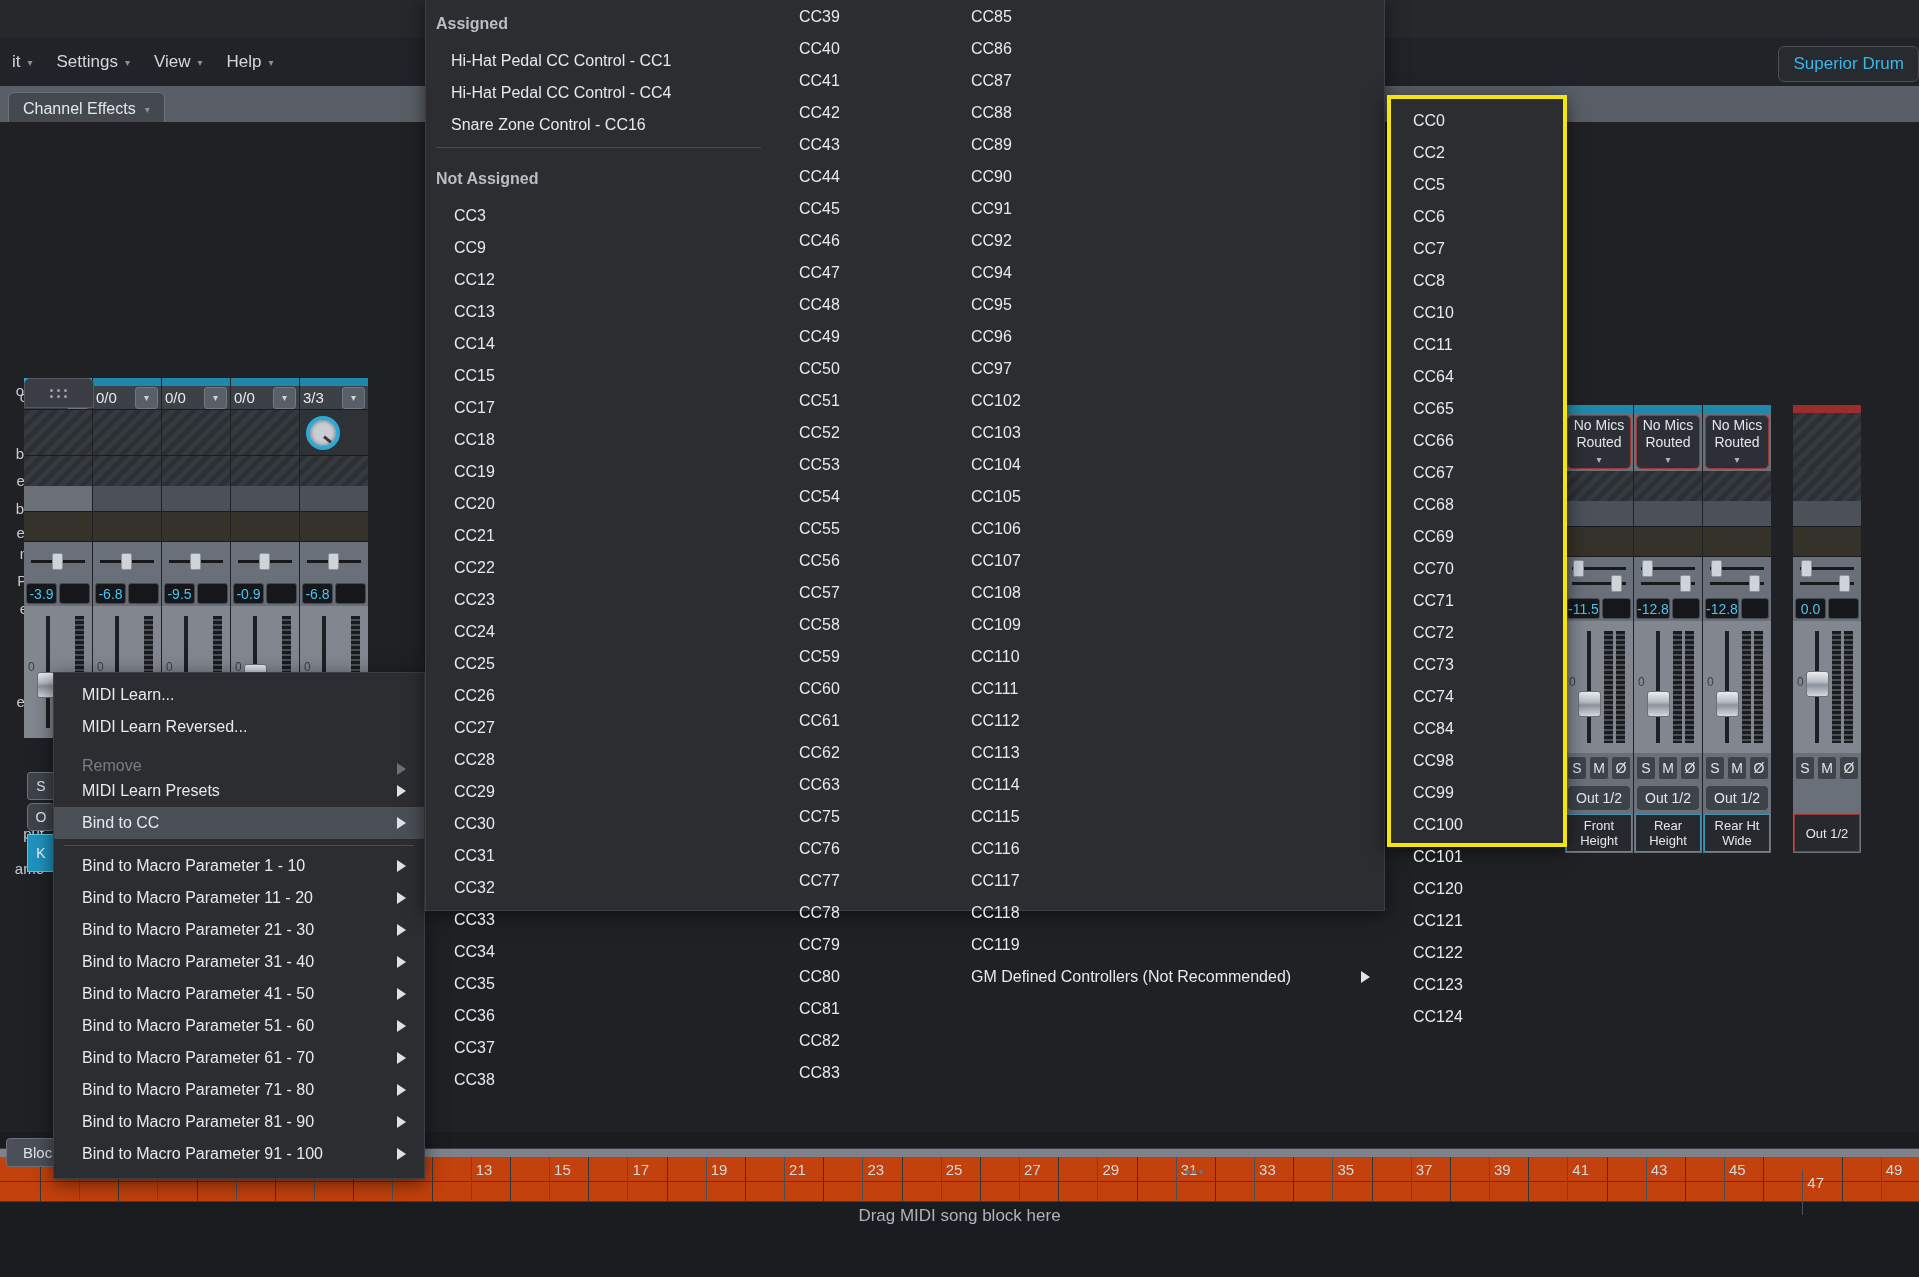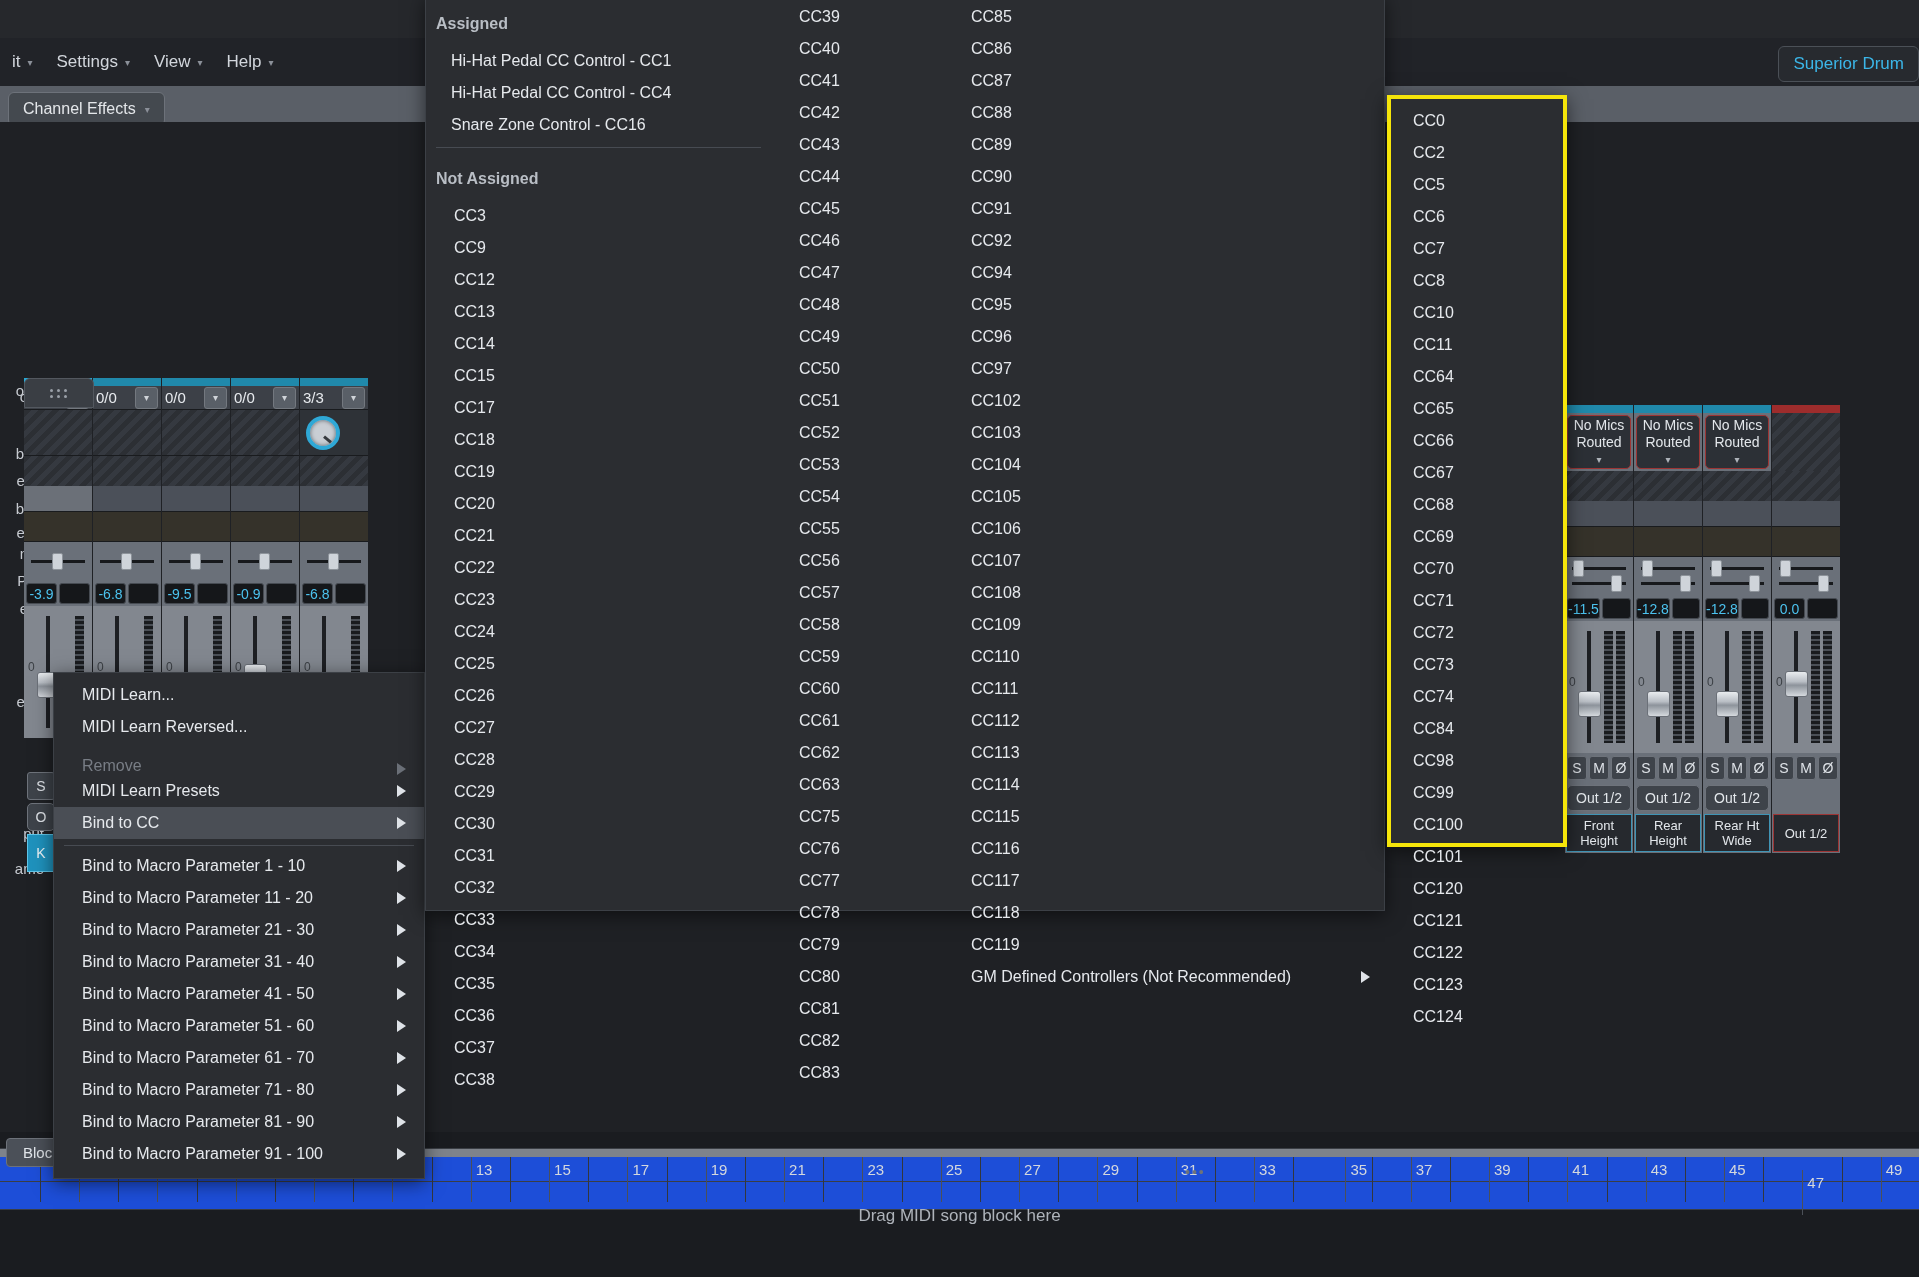--- a/index.html
+++ b/index.html
@@ -160,21 +160,21 @@
     background:#35393e; transform: rotate(40deg);
   }
 
   
   .ruler-wrap {
     position: absolute; left: 0; top: 1148px; width: 100%; height: 54px;
     background: #1d1f23; border-top: 1px solid #3a3e44;
   }
   .ruler-top { height: 8px; background: #7e838b; }
   .ruler {
-    position: relative; height: 53px; background: #1d4ed8;
+    position: relative; height: 45px; background: #c2410c;
     border-bottom: 1px solid #3a3e44;
   }
   .rtick {
     position: absolute; top: 0; height: 45px; border-left: 1px solid #4b5058;
   }
   .rtick span {
     position: absolute; left: 4px; top: 4px; color: #d4d8dd; font-size: 15px;
   }
   .rtick.minor { border-left: 1px solid #33373d; }
   .ruler-mid { position:absolute; left:0; right:0; top:24px; height:1px; background:#3a3e44;}
@@ -562,21 +562,21 @@
           <span class="smz-btn">M</span>
           <span class="smz-btn">Ø</span>
         </div>
         <div class="out-row">
           <div class="out-btn">Out 1/2</div>
         </div>
         <div class="name-row">
           <div class="name-btn">Rear Ht Wide</div>
         </div>
       </div>
-      <div class="strip red" style="width: 68px;">
+      <div class="strip red" style="width: 68px; margin-left: 21px;">
         <div class="hdrbar"></div>
         <div class="mic-row" style="background:repeating-linear-gradient(135deg,#2c2f34 0 5px,#353940 5px 10px)"></div>
         <div class="hatch2"></div>
         <div class="fx-row"></div>
         <div class="sends-row"></div>
         <div class="pan-row">
           <span class="pan-line" style="top:10px"></span>
           <span class="pan-line" style="top:25px"></span>
           <span class="pan-knob" style="top:3px;left:8px"></span>
           <span class="pan-knob" style="top:18px;left:46px"></span>
@@ -1129,21 +1129,21 @@
         </div>
         <div class="rtick minor" style="left: 1136.57px;"></div>
         <div class="rtick" style="left: 1175.73px;">
           <span>31</span>
         </div>
         <div class="rtick minor" style="left: 1214.9px;"></div>
         <div class="rtick" style="left: 1254.06px;">
           <span>33</span>
         </div>
         <div class="rtick minor" style="left: 1293.22px;"></div>
-        <div class="rtick" style="left: 1332.39px; margin-left: 13px;">
+        <div class="rtick" style="left: 1332.39px;">
           <span>35</span>
         </div>
         <div class="rtick minor" style="left: 1371.55px;"></div>
         <div class="rtick" style="left: 1410.71px;">
           <span>37</span>
         </div>
         <div class="rtick minor" style="left: 1449.88px;"></div>
         <div class="rtick" style="left: 1489.04px;">
           <span>39</span>
         </div>

